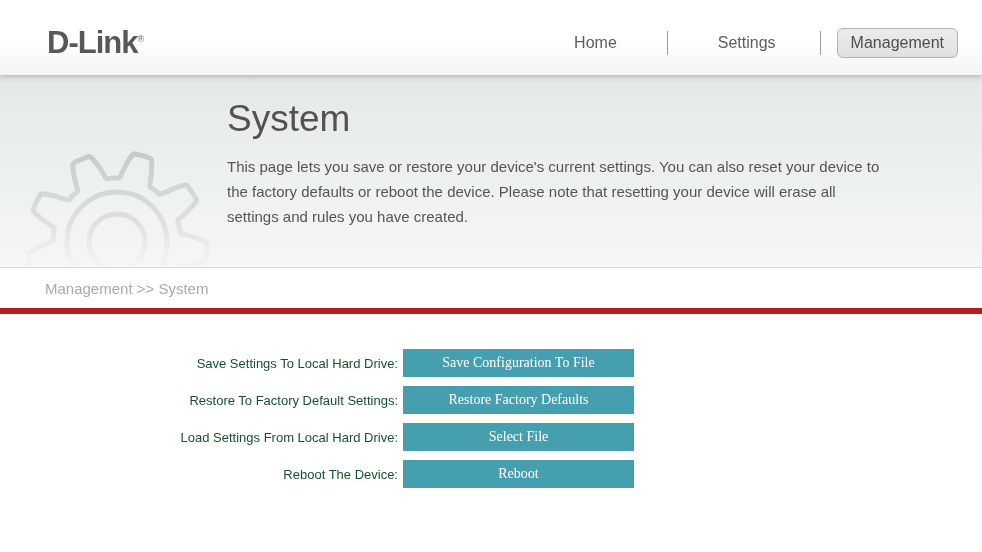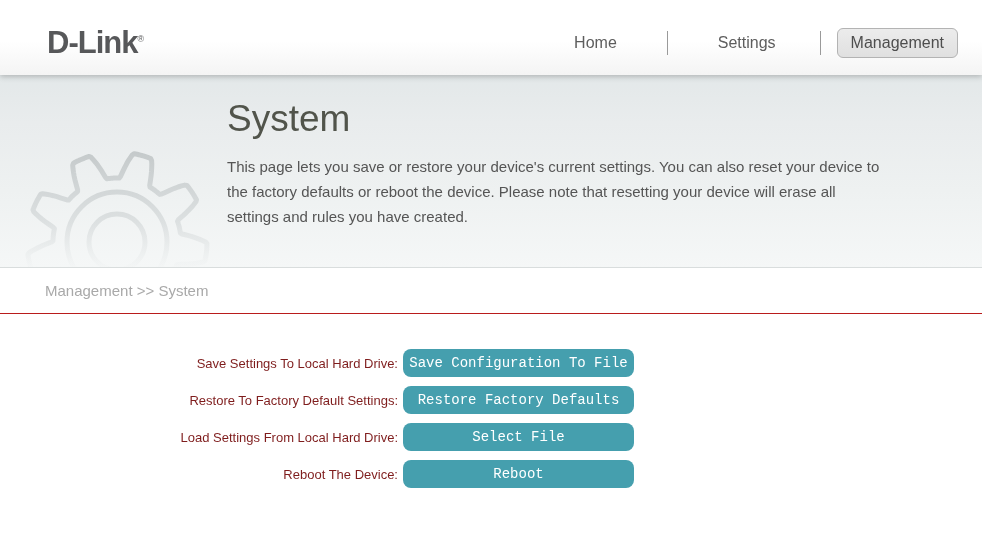--- a/index.html
+++ b/index.html
@@ -94,21 +94,21 @@
     font-size: 15px;
     line-height: 25px;
     color: #555555;
     width: 662px;
   }
 
   
   .breadcrumb-bar {
     height: 46px;
     background: #ffffff;
-    border-bottom: 1px solid #b91c1c;
+    border-bottom: 6px solid #b91c1c;
     display: flex;
     align-items: center;
     padding-left: 45px;
   }
   .breadcrumb {
     font-size: 15px;
     color: #a9a9a9;
   }
 
   
@@ -116,33 +116,33 @@
   .form-row {
     display: flex;
     align-items: center;
     height: 28px;
     margin-bottom: 9px;
   }
   .form-label {
     flex: 0 0 398px;
     text-align: right;
     font-size: 13px;
-    color: #7f1d1d;
+    color: #14532d;
     padding-right: 0;
   }
   .form-btn {
     margin-left: 5px;
     width: 231px;
     height: 28px;
     background: #459fae;
     border: none;
-    border-radius: 8px;
+    border-radius: 0;
     color: #ffffff;
     font-size: 14px;
-    font-family: Liberation Mono, monospace;
+    font-family: Liberation Serif, serif;
     cursor: pointer;
   }
 </style>
 </head>
 <body>
 
 <div class="header">
   <div class="logo">
     <span>D-Link</span><span class="reg">®</span>
   </div>

